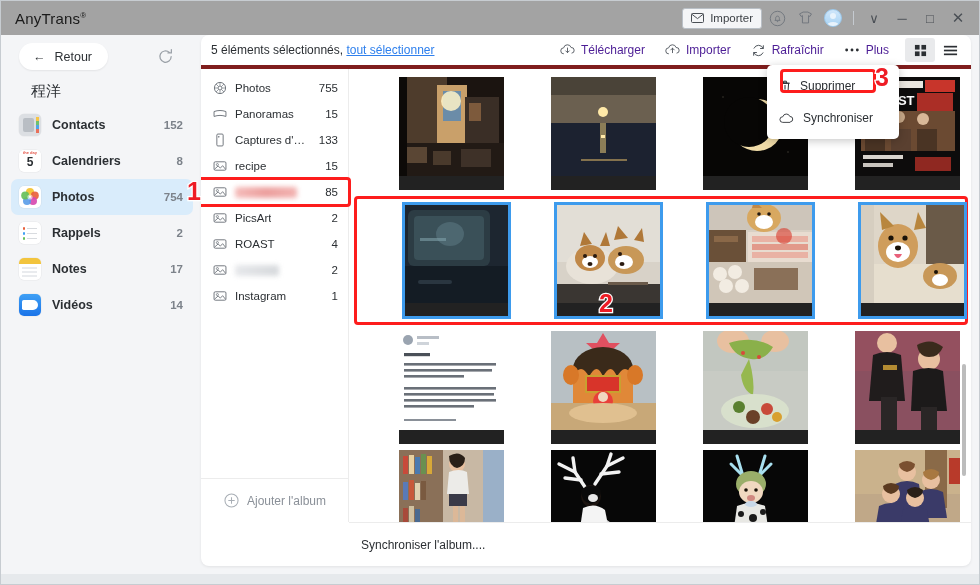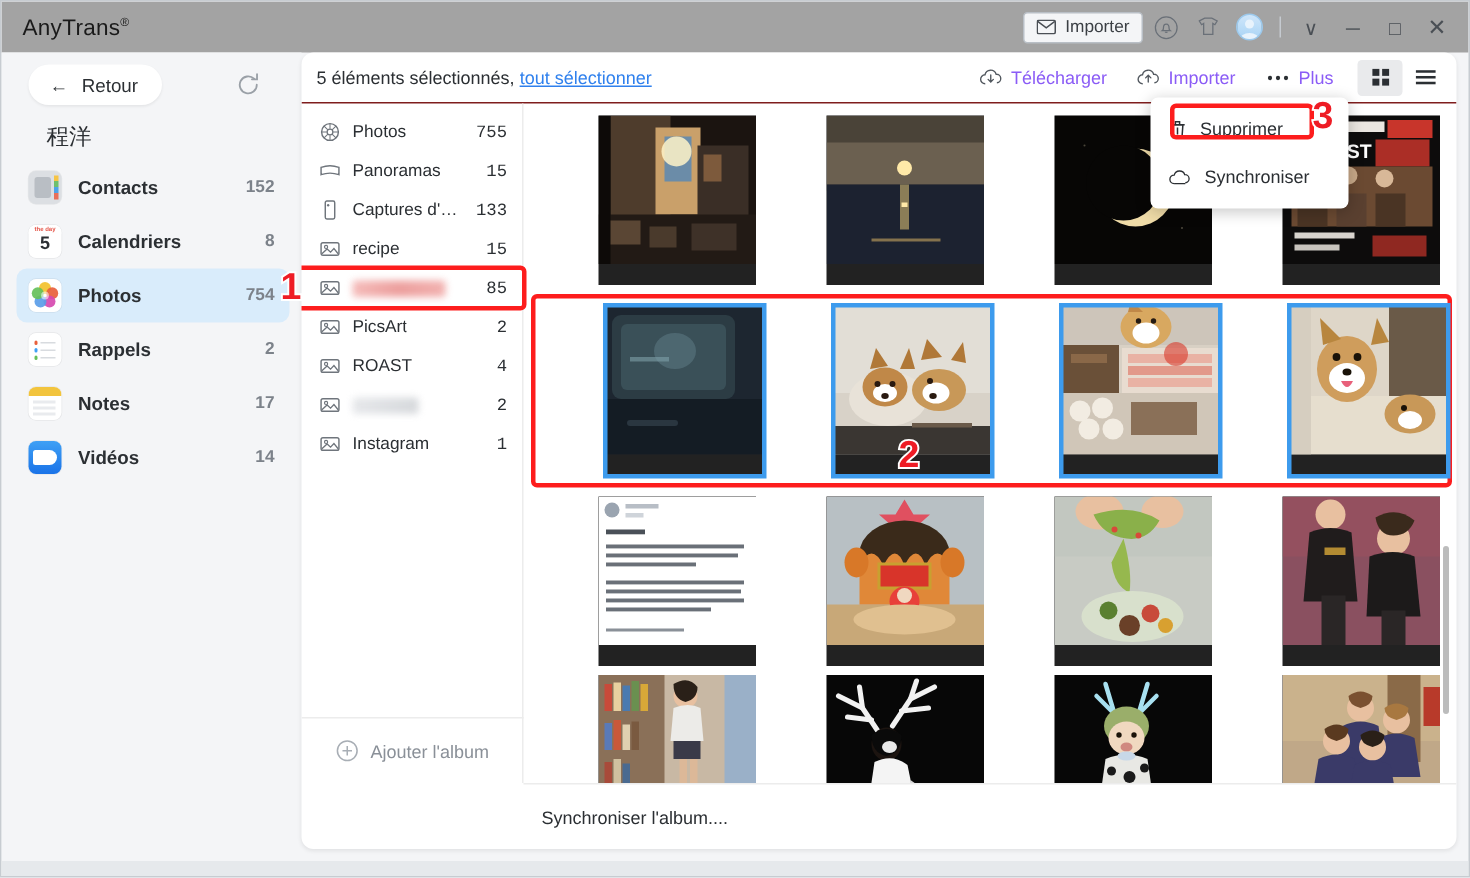--- a/index.html
+++ b/index.html
@@ -157,32 +157,32 @@
 
   
   .main {
     position: absolute; left: 200px; right: 8px; top: 34px; bottom: 18px;
     background: #ffffff; border-radius: 8px;
     box-shadow: 0 1px 3px rgba(0,0,0,.08);
     overflow: hidden;
   }
   .main-header {
     height: 34px; display: flex; align-items: center;
-    border-bottom: 1px solid #7f1d1d;
+    border-bottom: 4px solid #7f1d1d;
     position: relative;
   }
   .sel-text {
     margin-left: 10px; font-size: 12px; color: #2b2f33;
   }
   .sel-link { color: #2f80ed; text-decoration: underline; cursor: pointer; }
   .hdr-actions { margin-left: auto; display: flex; align-items: center; gap: 0; padding-right: 6px; }
   .hdr-btn {
     display: flex; align-items: center; gap: 6px;
     height: 28px; padding: 0 10px;
-    font-size: 12px; color: #8b5cf6; cursor: pointer;
+    font-size: 12px; color: #4c1d95; cursor: pointer;
   }
   .view-toggle { display: flex; align-items: center; margin-left: 6px; }
   .view-btn {
     width: 30px; height: 24px; display: flex; align-items: center; justify-content: center;
     cursor: pointer; border-radius: 3px;
   }
   .view-btn.active { background: #e9eaec; }
 
   
   .dropdown {
@@ -203,21 +203,21 @@
     position: absolute; left: 0; top: 34px; width: 148px; bottom: 44px;
     border-right: 1px solid #ececec;
     padding-top: 6px;
   }
   .album-item {
     display: flex; align-items: center;
     height: 26px; padding: 0 10px 0 12px; cursor: pointer;
     position: relative;
   }
   .album-name { font-size: 11.5px; color: #2b2f33; white-space: nowrap; overflow: hidden; }
-  .album-count { margin-left: auto; font-size: 11.5px; color: #2b2f33; padding-left: 5px; font-family: Liberation Mono, monospace; }
+  .album-count { margin-left: auto; font-size: 11.5px; color: #2b2f33; padding-left: 5px; }
   .album-ic { width: 14px; height: 14px; margin-right: 8px; flex: none; color: #6f757c; }
   .blurred {
     display: inline-block; height: 11px; border-radius: 2px;
     background: linear-gradient(90deg,#f3b0ae,#e98e8c,#f0a5a3);
     filter: blur(2.4px); opacity: .85;
   }
   .add-album {
     position: absolute; left: 0; bottom: 0; width: 148px; height: 44px;
     display: flex; align-items: center; justify-content: center; gap: 8px;
     border-top: 1px solid #ececec;
@@ -399,20 +399,28 @@
             <path d="M9 5.6v5.4M6.9 9.1 9 11.2l2.1-2.1" fill="none" stroke="#52585f" stroke-width="1.1" stroke-linecap="round"></path>
           </svg>
           <span>Télécharger</span>
         </div>
         <div class="hdr-btn">
           <svg width="15" height="14" viewBox="0 0 18 16">
             <path d="M4.6 12.6a3.6 3.6 0 0 1-.2-7.2 4.6 4.6 0 0 1 8.9-.4 3.4 3.4 0 0 1 .6 6.8" fill="none" stroke="#52585f" stroke-width="1.1"></path>
             <path d="M9 11.2V5.8M6.9 7.9 9 5.8l2.1 2.1" fill="none" stroke="#52585f" stroke-width="1.1" stroke-linecap="round"></path>
           </svg>
           <span>Importer</span>
+        </div>
+        <div class="hdr-btn">
+          <svg width="15" height="15" viewBox="0 0 18 18">
+            <path d="M14.6 6.5A6 6 0 0 0 3.6 6.2" fill="none" stroke="#52585f" stroke-width="1.2" stroke-linecap="round"></path>
+            <path d="M3.4 11.5a6 6 0 0 0 11 .3" fill="none" stroke="#52585f" stroke-width="1.2" stroke-linecap="round"></path>
+            <path d="M14.8 3.2v3.4h-3.4M3.2 14.8v-3.4h3.4" fill="none" stroke="#52585f" stroke-width="1.2" stroke-linecap="round"></path>
+          </svg>
+          <span>Rafraîchir</span>
         </div>
         <div class="hdr-btn">
           <svg width="16" height="6" viewBox="0 0 18 6">
             <circle cx="3" cy="3" r="1.6" fill="#2b2f33"></circle>
             <circle cx="9" cy="3" r="1.6" fill="#2b2f33"></circle>
             <circle cx="15" cy="3" r="1.6" fill="#2b2f33"></circle>
           </svg>
           <span>Plus</span>
         </div>
 

